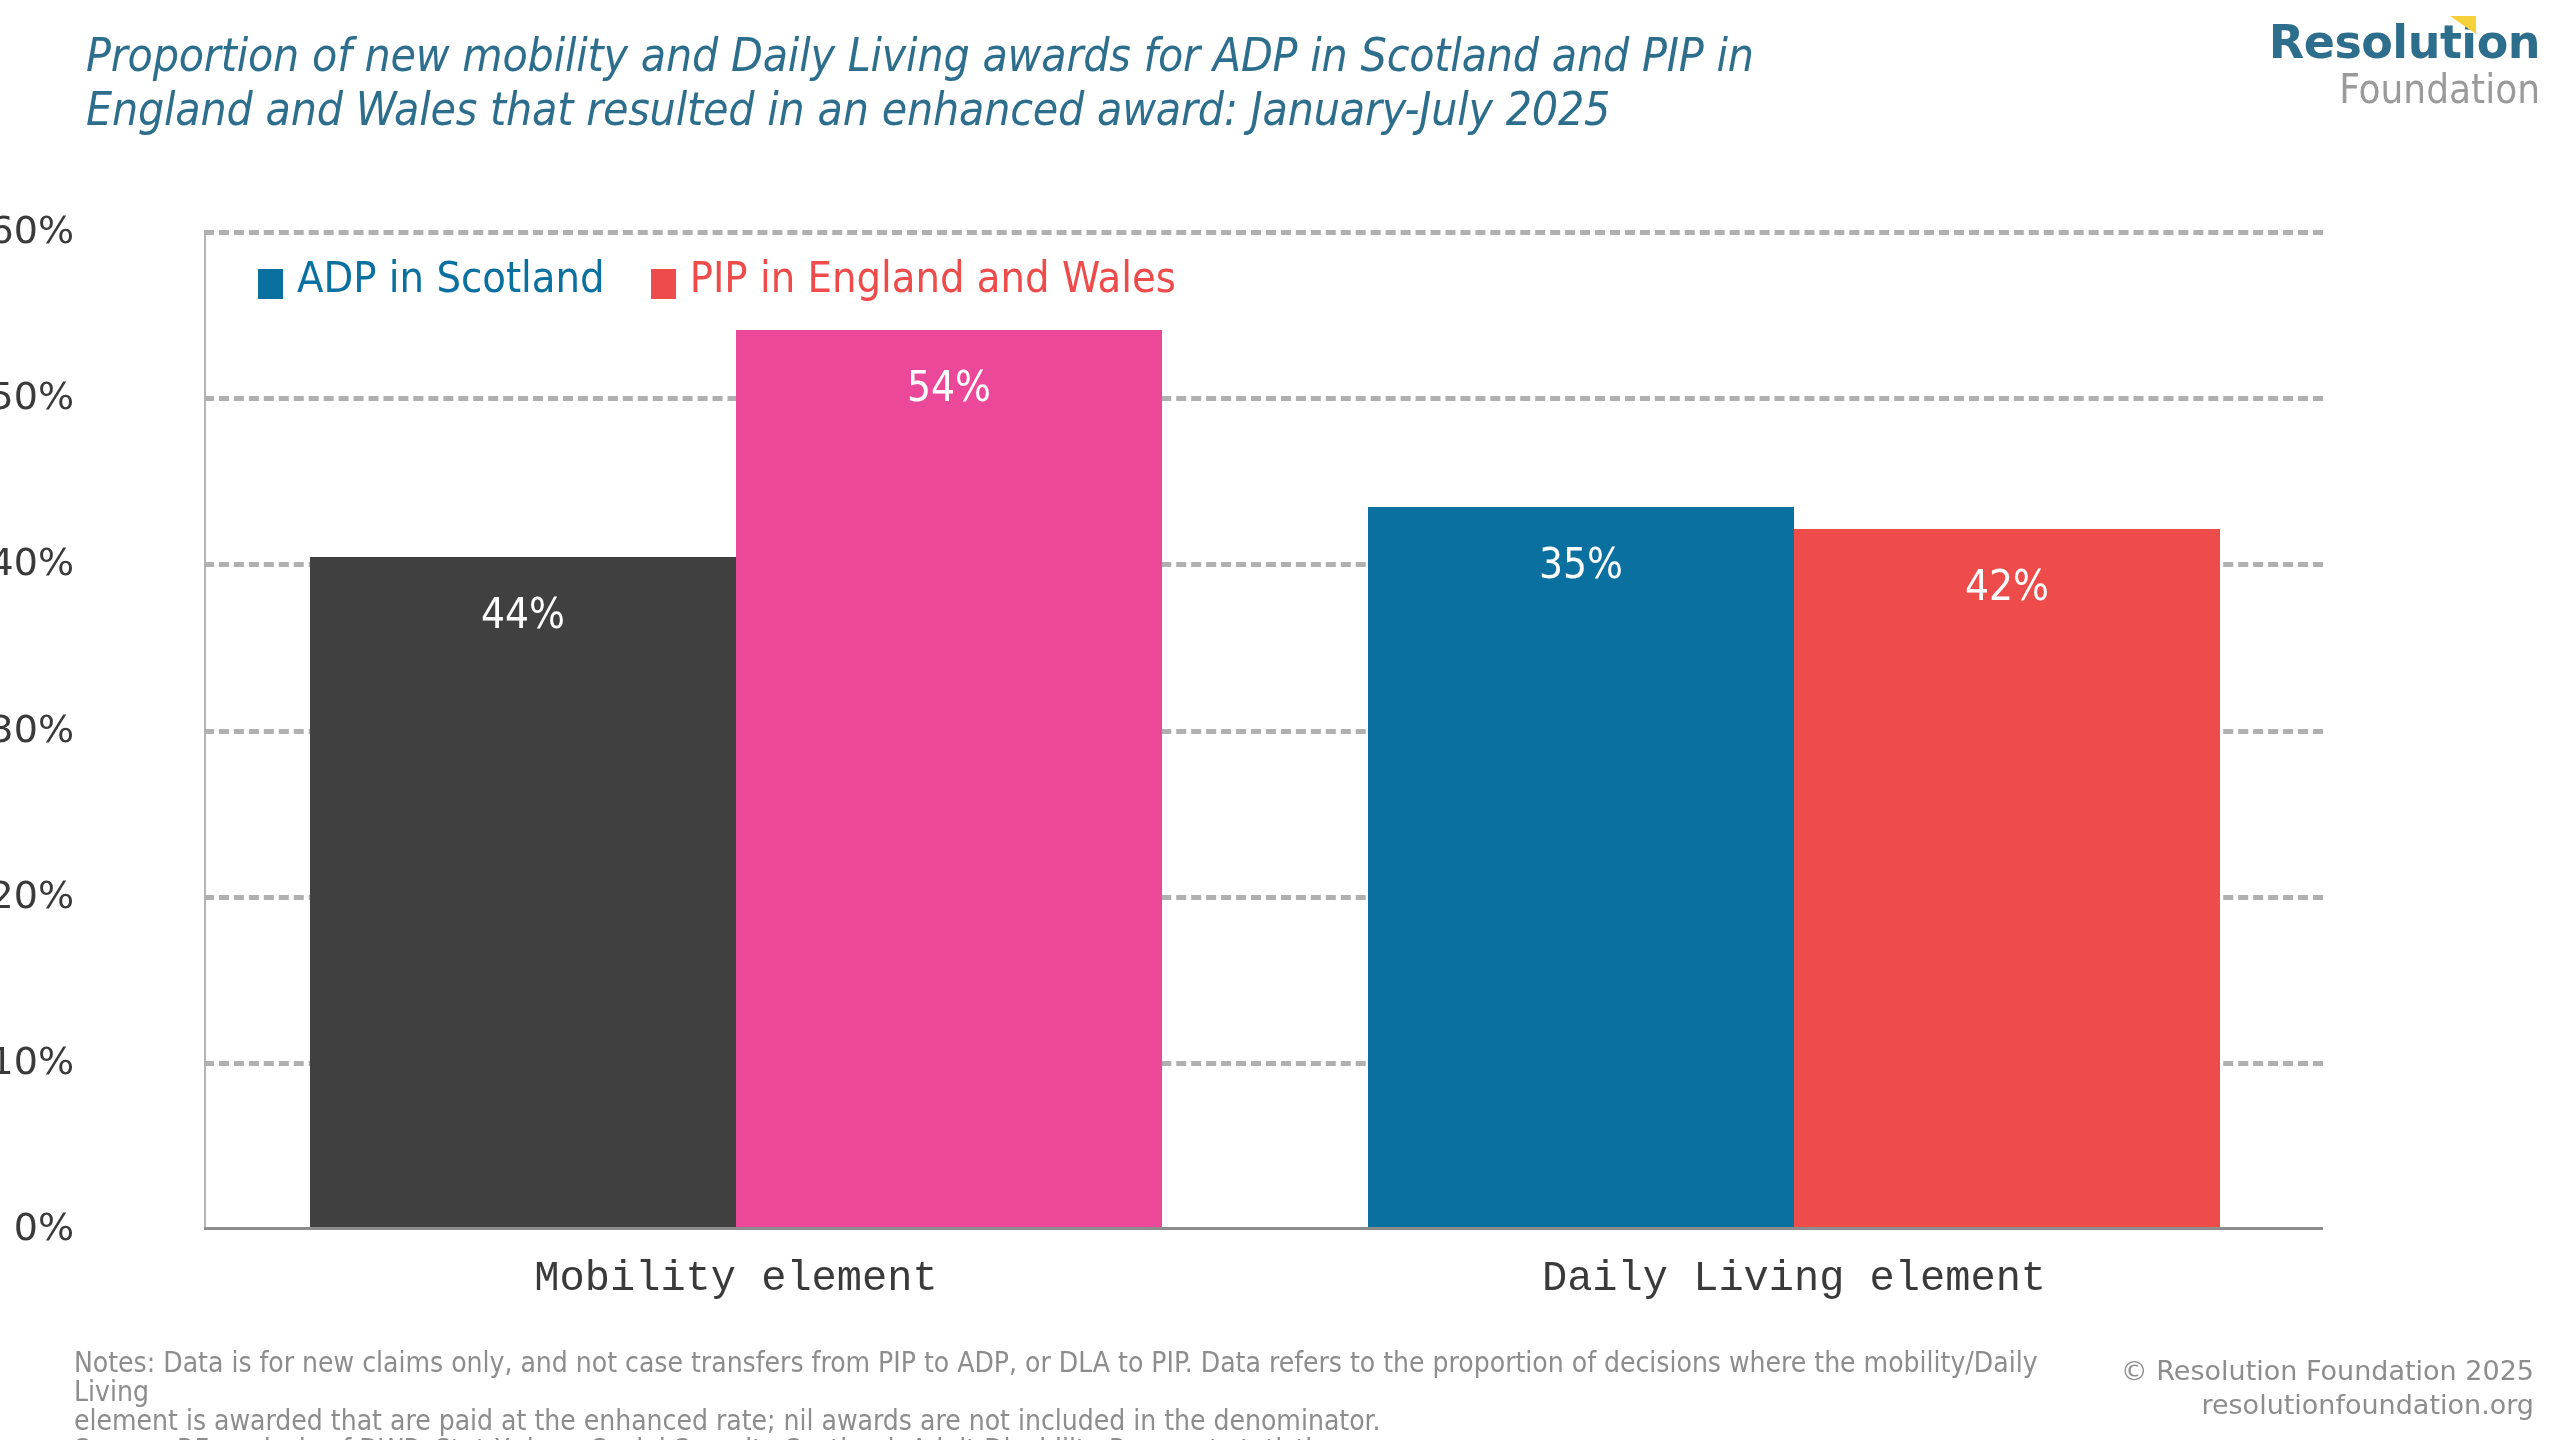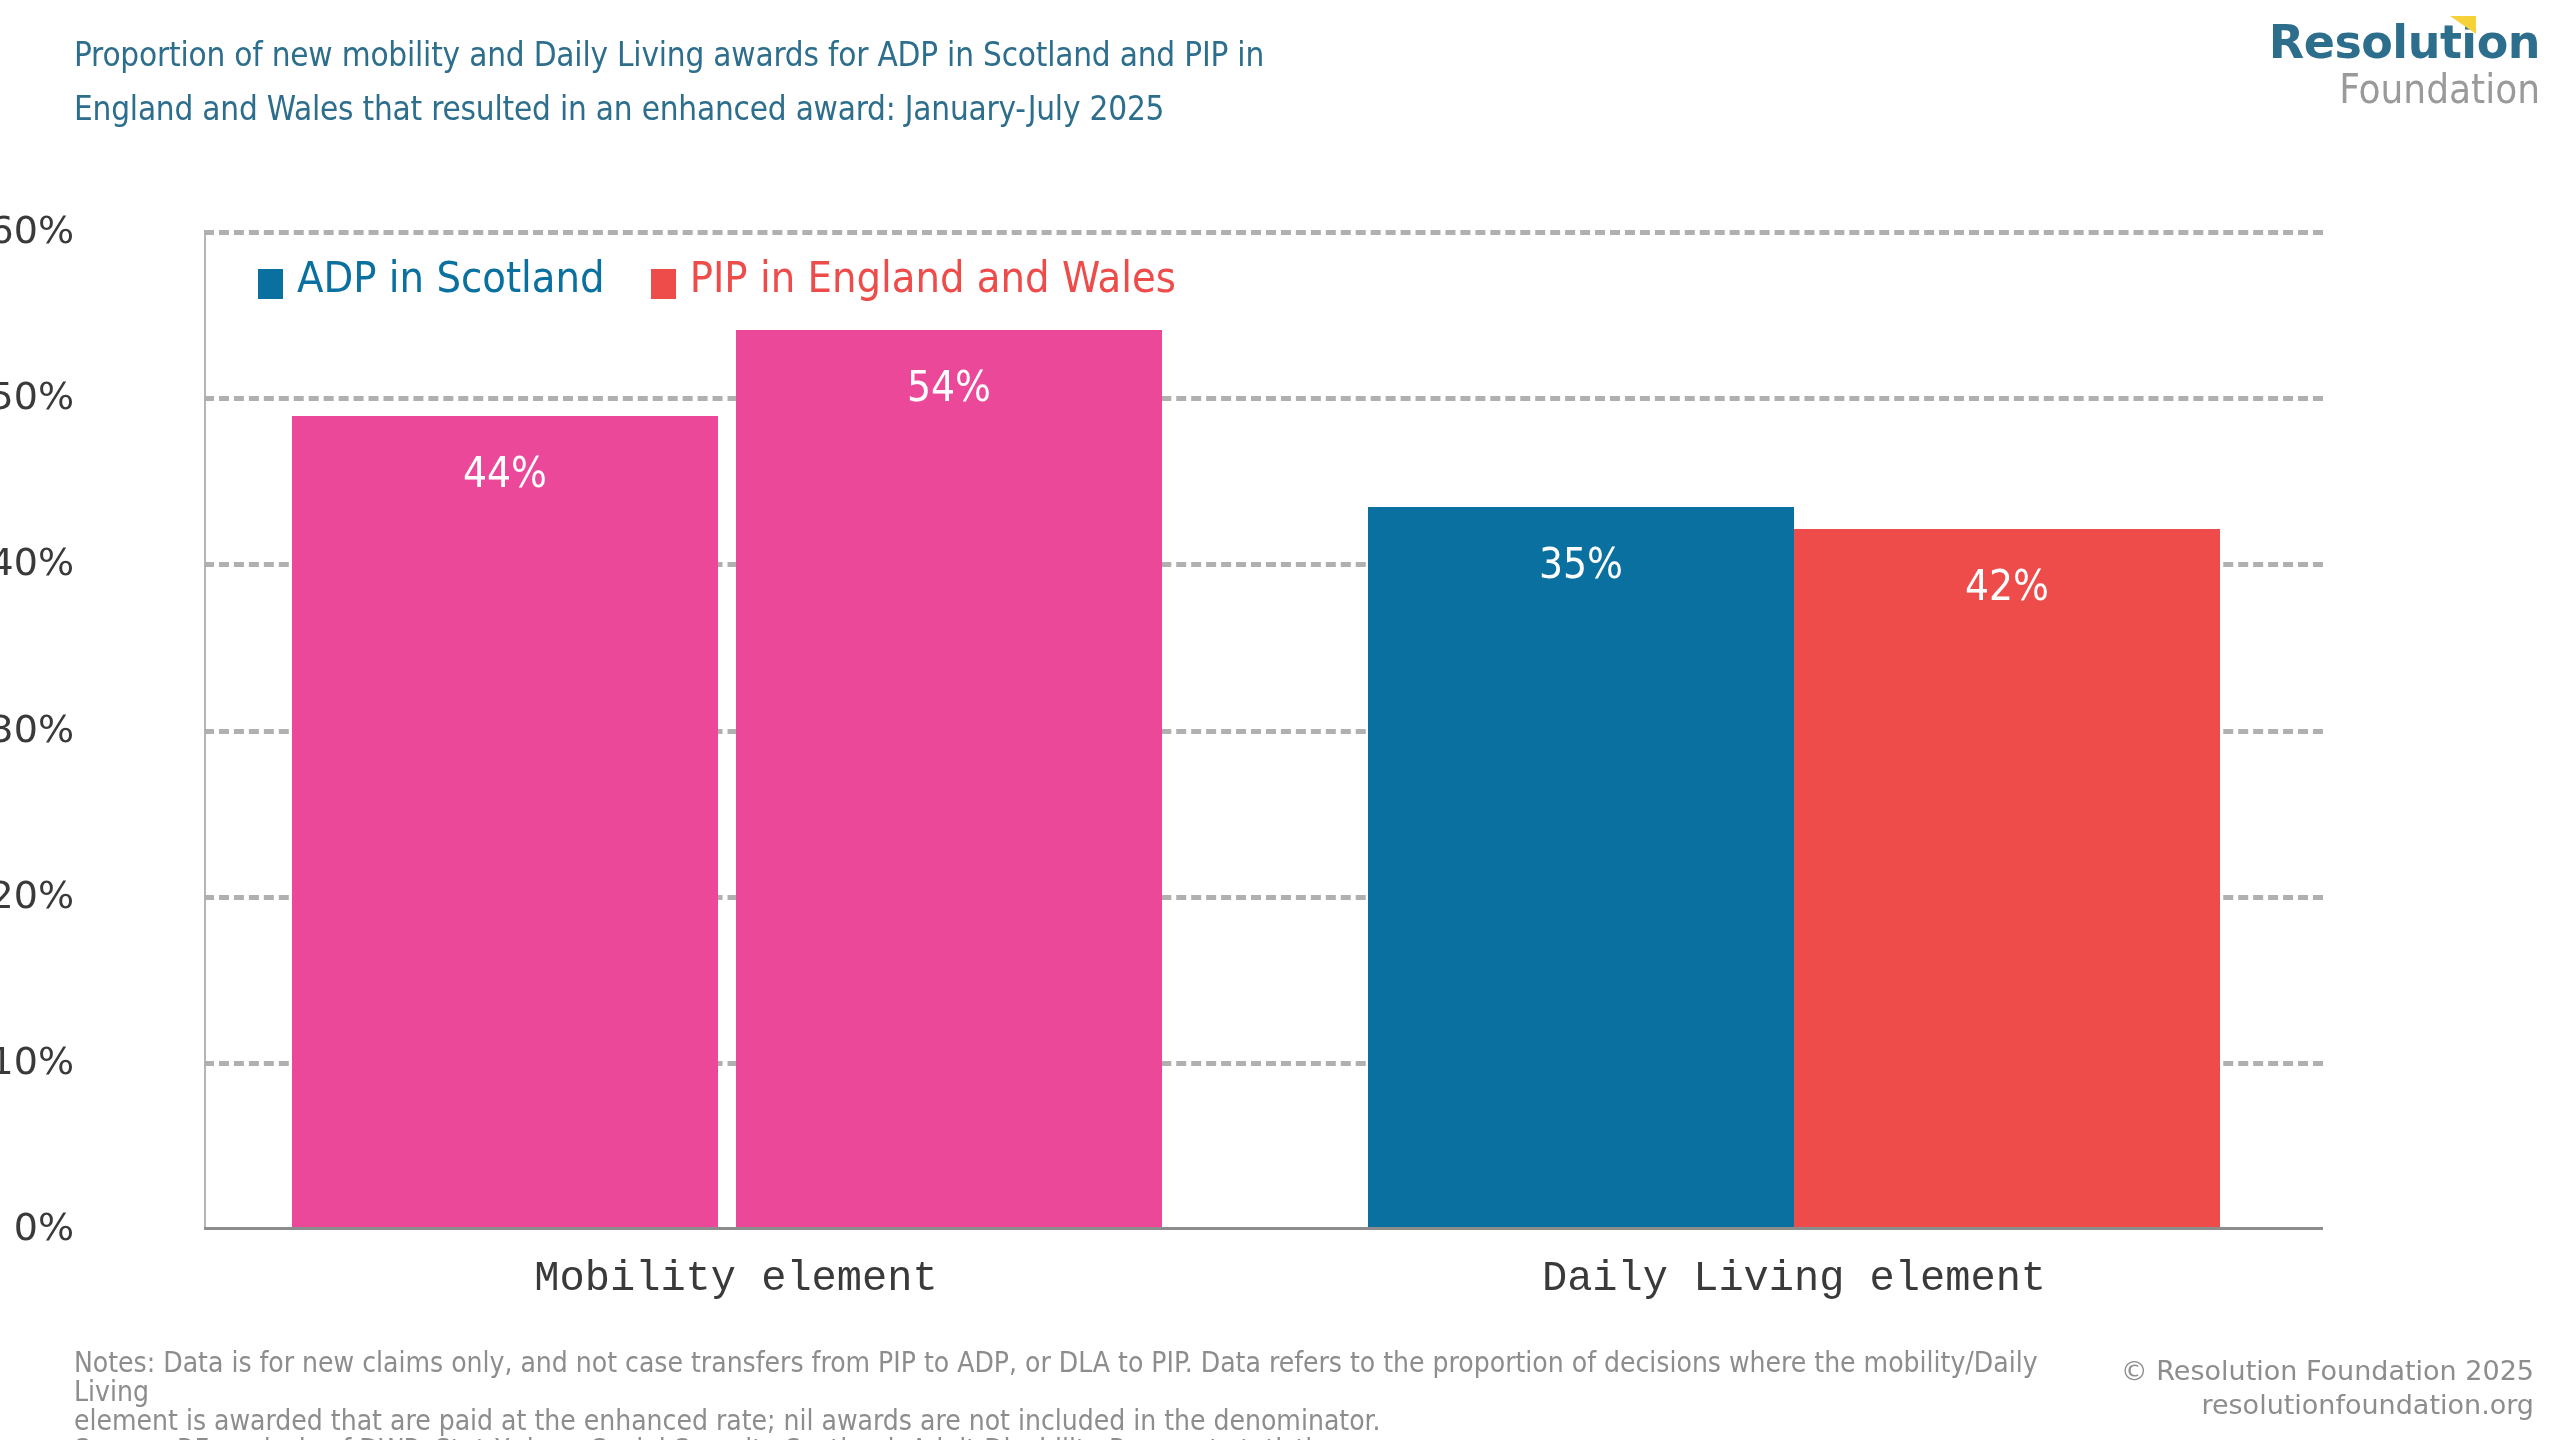--- a/index.html
+++ b/index.html
@@ -12,30 +12,31 @@
     height: 1440px;
     position: relative;
     overflow: hidden;
     font-family: "DejaVu Sans", sans-serif;
     -webkit-font-smoothing: antialiased;
   }
 
   
   #chart-title {
     position: absolute;
-    left: 74px;
+    left: 86px;
     top: 28px;
     width: 2050px;
     color: #2d6e8d;
     font-family: "DejaVu Sans Condensed", "Liberation Sans Narrow", "Liberation Sans", sans-serif;
-    font-size: 33px;
+    font-size: 46px;
     line-height: 54px;
     font-weight: 400;
     letter-spacing: -0.2px;
     white-space: pre-line;
+    font-style: italic;
   }
 
   #brand-logo {
     position: absolute;
     right: 20px;
     top: 18px;
     width: 340px;
     text-align: right;
   }
   #brand-logo .brand-top {
@@ -203,21 +204,21 @@
 
 <div id="plot-area">
 
 <div class="gridline" style="top: 0px;"></div>
     <div class="gridline" style="top: 166.167px;"></div>
     <div class="gridline" style="top: 332.333px;"></div>
     <div class="gridline" style="top: 498.5px;"></div>
     <div class="gridline" style="top: 664.667px;"></div>
     <div class="gridline" style="top: 830.833px;"></div>
     <div class="gridline solid-base" style="top: 997px;"></div>
-    <div class="bar" style="left: 88px; width: 426px; height: 811px; background: #ec4899;">
+    <div class="bar" style="left: 106px; width: 426px; height: 670px; background: #404040;">
       <span class="bar-value">44%</span>
     </div>
     <div class="bar" style="left: 532px; width: 426px; height: 897.3px; background: #ec4899;">
       <span class="bar-value">54%</span>
     </div>
     <div class="bar" style="left: 1164px; width: 426px; height: 720px; background: rgb(10, 112, 160);">
       <span class="bar-value">35%</span>
     </div>
     <div class="bar" style="left: 1590px; width: 426px; height: 697.9px; background: rgb(238, 75, 75);">
       <span class="bar-value">42%</span>

